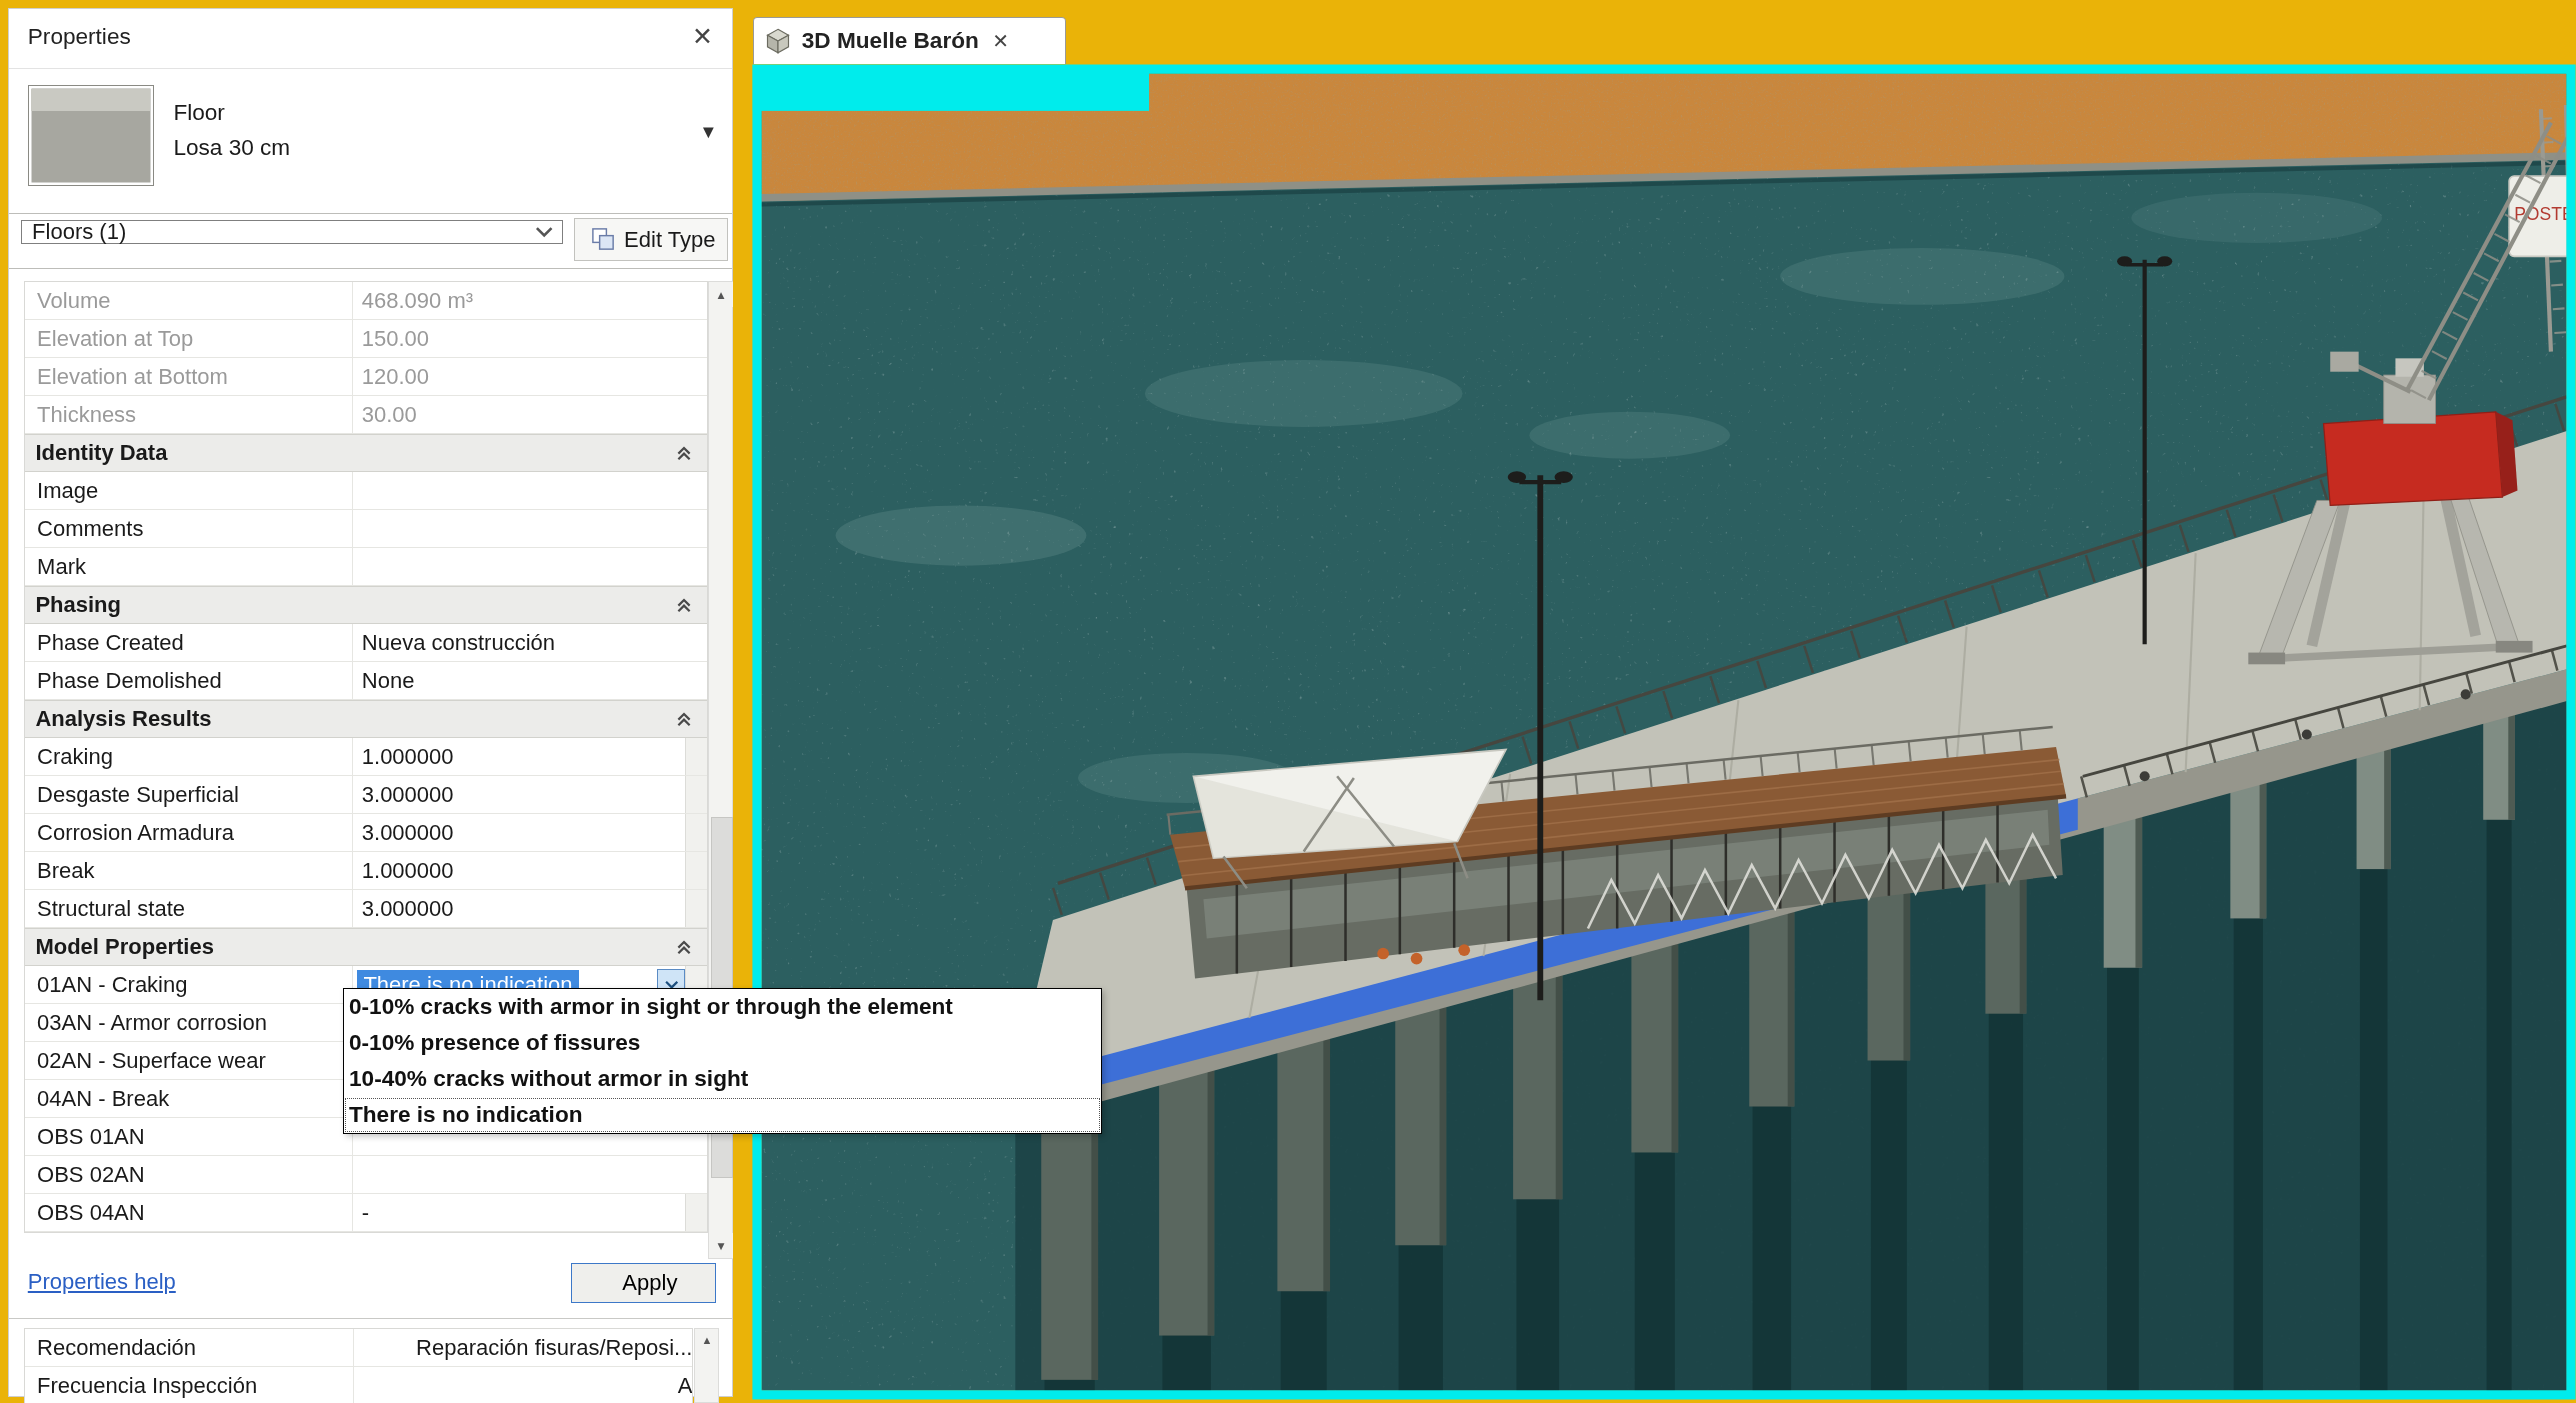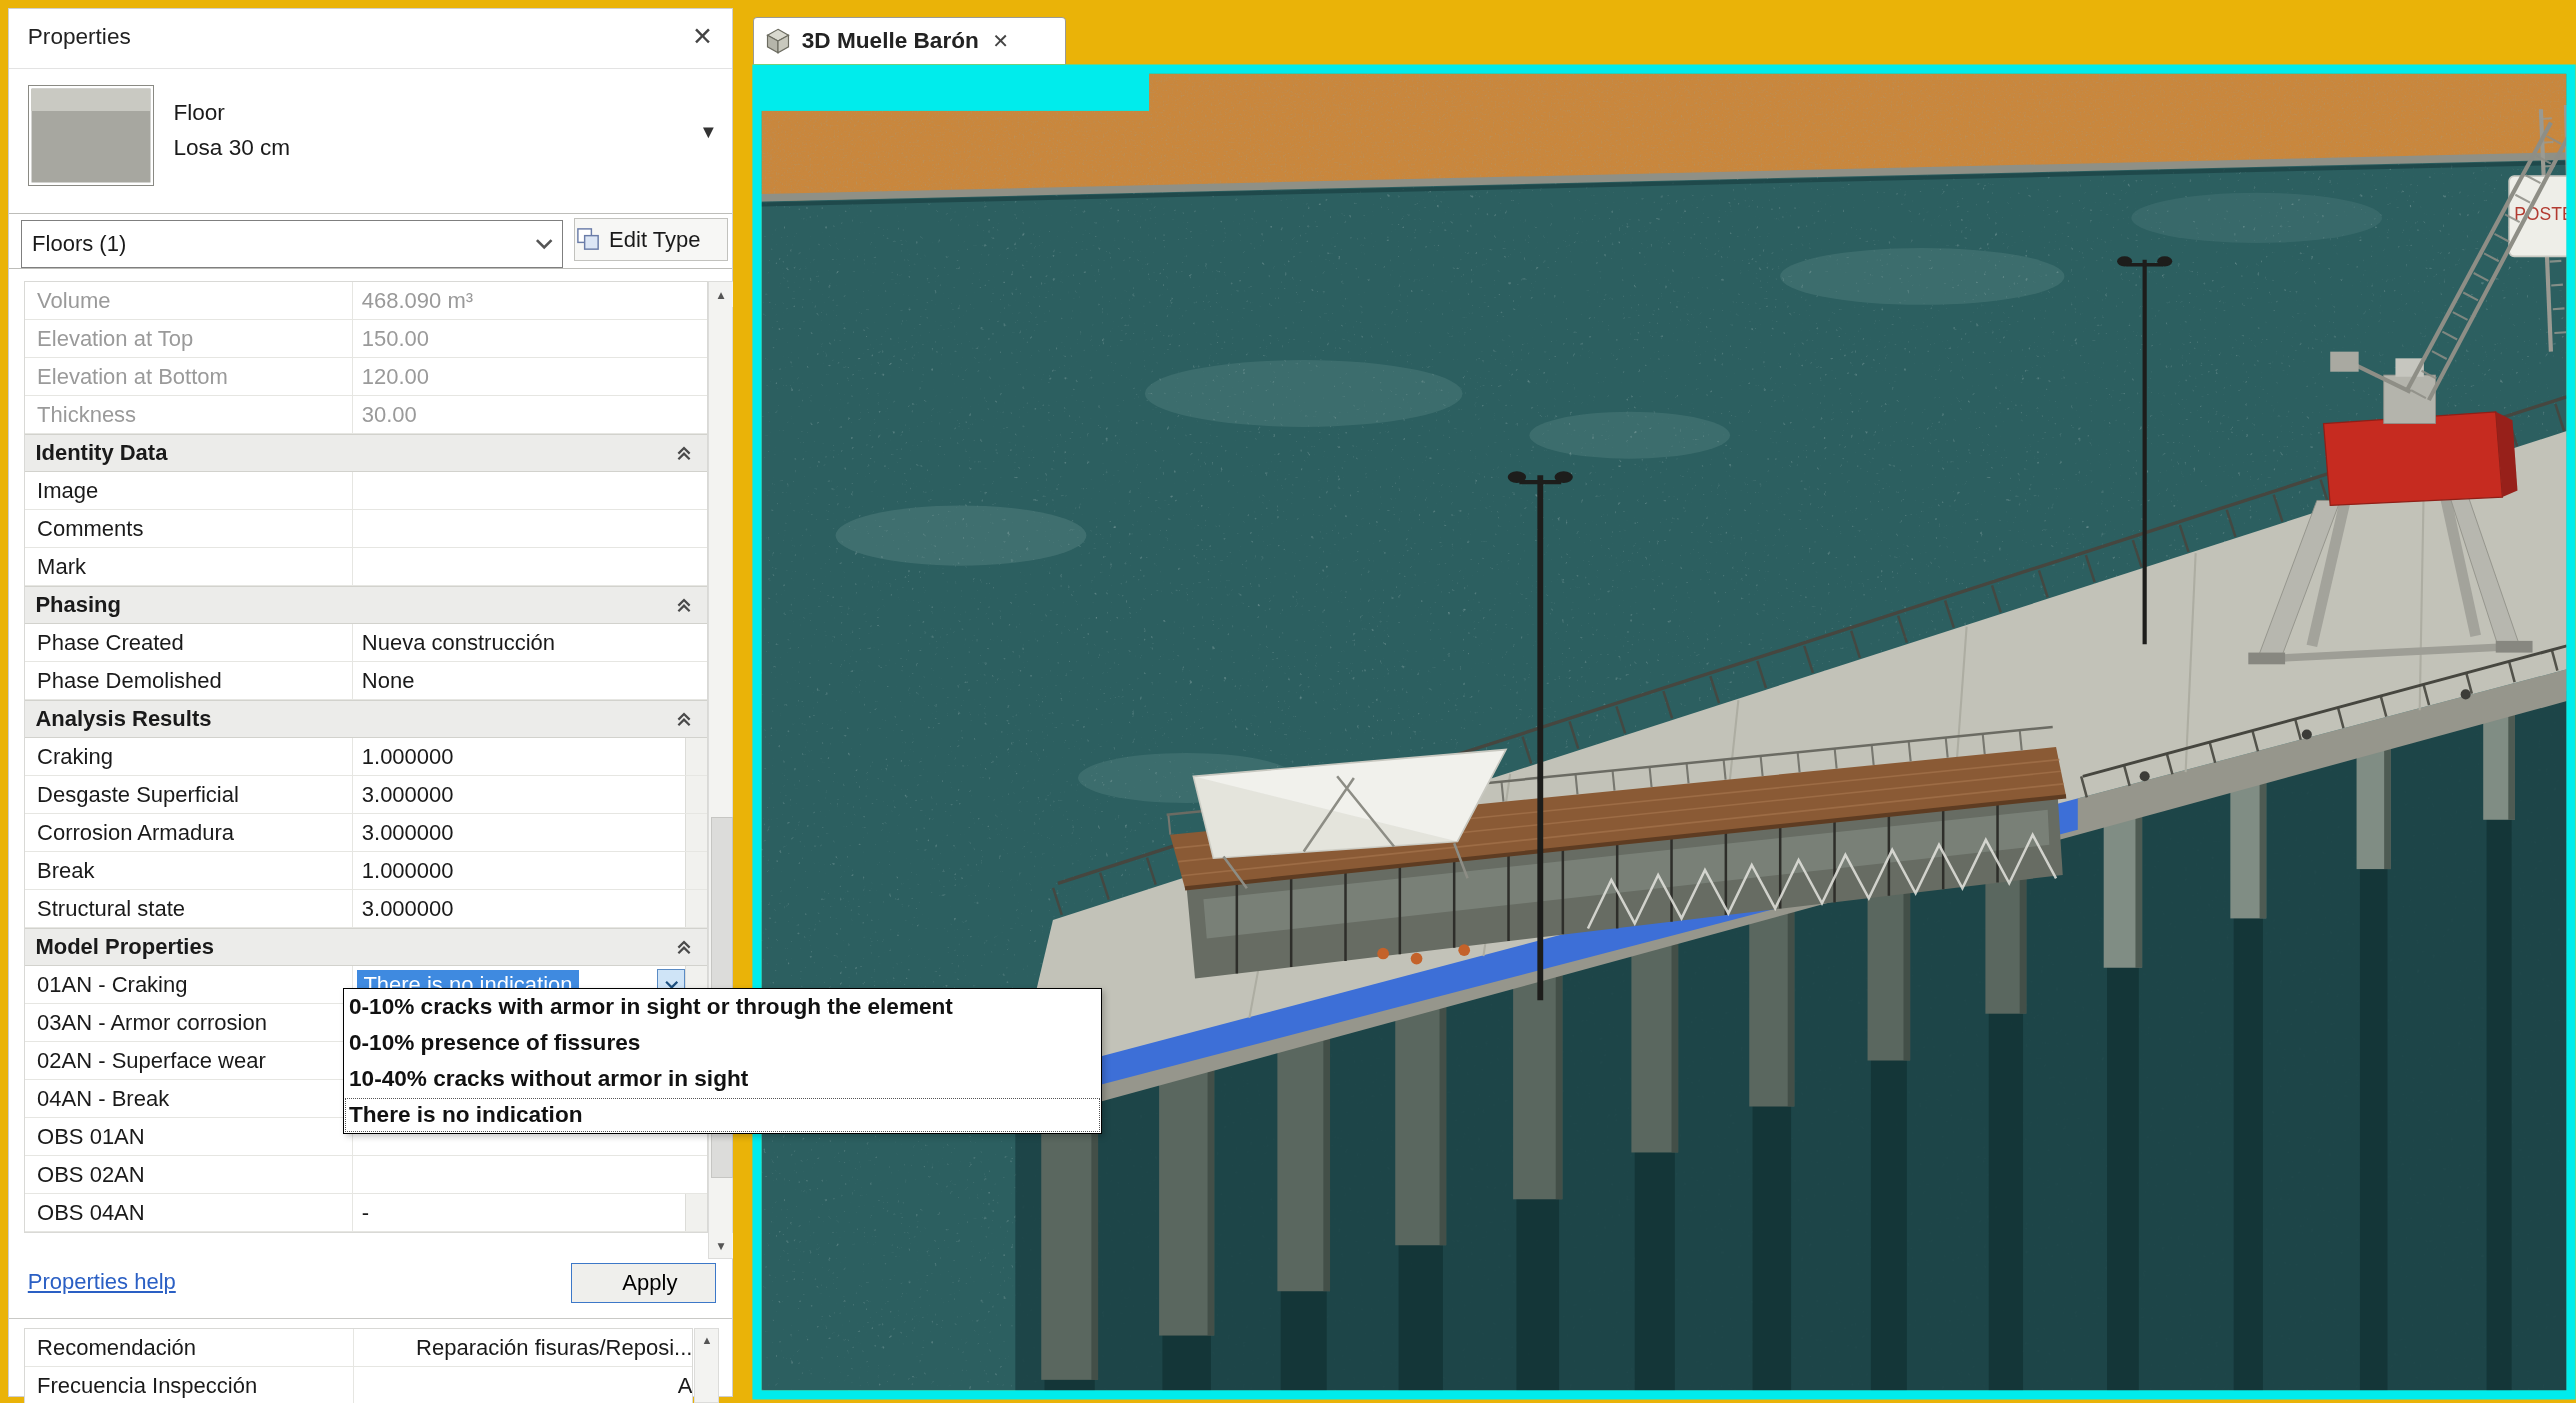--- a/index.html
+++ b/index.html
@@ -15,27 +15,27 @@
 
   .type-selector{position:absolute;left:0;top:59px;width:100%;height:145px;border-bottom:0.8px solid #bdbdb9;}
   .type-thumb{position:absolute;left:18.4px;top:16.7px;width:124px;height:99px;background:#a7a7a0;
        border:0.8px solid #8a8a84;box-shadow:inset 0 0 0 2.5px #ffffff;}
   .type-thumb-inner{position:absolute;left:2.5px;top:2.5px;right:2.5px;height:22px;background:#c9c9c2;}
   .family-name{position:absolute;left:164px;top:32px;font-size:22.6px;}
   .type-name{position:absolute;left:164px;top:67px;font-size:22.6px;}
   .type-dd{position:absolute;right:15px;top:53px;font-size:18.4px;color:#333;}
 
   .filter-row{position:absolute;left:0;top:204px;width:100%;height:55px;border-bottom:0.8px solid #bdbdb9;}
-  .sel-combo{position:absolute;left:11.7px;top:6.7px;width:542px;height:48px;border:0.8px solid #7f7f7f;
+  .sel-combo{position:absolute;left:11.7px;top:6.7px;width:542px;height:24px;border:0.8px solid #7f7f7f;
        background:#ffffff;box-sizing:border-box;display:flex;align-items:center;font-size:22px;}
   .sel-combo .txt{padding-left:10px;flex:1;}
   .sel-combo svg{margin-right:8.4px;}
   .edit-type{position:absolute;left:565px;top:5px;width:154px;height:43px;border:0.8px solid #c2c2be;
        background:#f7f7f5;display:flex;align-items:center;gap:6.7px;font-size:22px;box-sizing:border-box;
-       padding-left:0;cursor:pointer;}
+       padding-left:15px;cursor:pointer;}
 
   #prop-grid{position:absolute;left:15px;top:272px;width:684px;border:0.8px solid #d9d9d6;box-sizing:border-box;background:#fff;}
   .prow{display:flex;height:38px;box-sizing:border-box;border-bottom:0.8px solid #e6e6e2;background:#fff;
         font-size:22px;align-items:center;}
   .prow .plabel{width:328px;padding-left:11.7px;border-right:0.8px solid #e6e6e2;white-space:nowrap;overflow:hidden;
         box-sizing:border-box;height:100%;display:flex;align-items:center;}
   .prow .pvalue{flex:1;padding-left:8.4px;height:100%;display:flex;align-items:center;white-space:nowrap;overflow:hidden;}
   .prow.disabled .plabel,.prow.disabled .pvalue{color:#9a9a9a;}
   .prow.section{background:#ececea;font-weight:bold;border-top:0.8px solid #d2d2cd;border-bottom:0.8px solid #d2d2cd;}
   .sec-label{padding-left:10px;}

